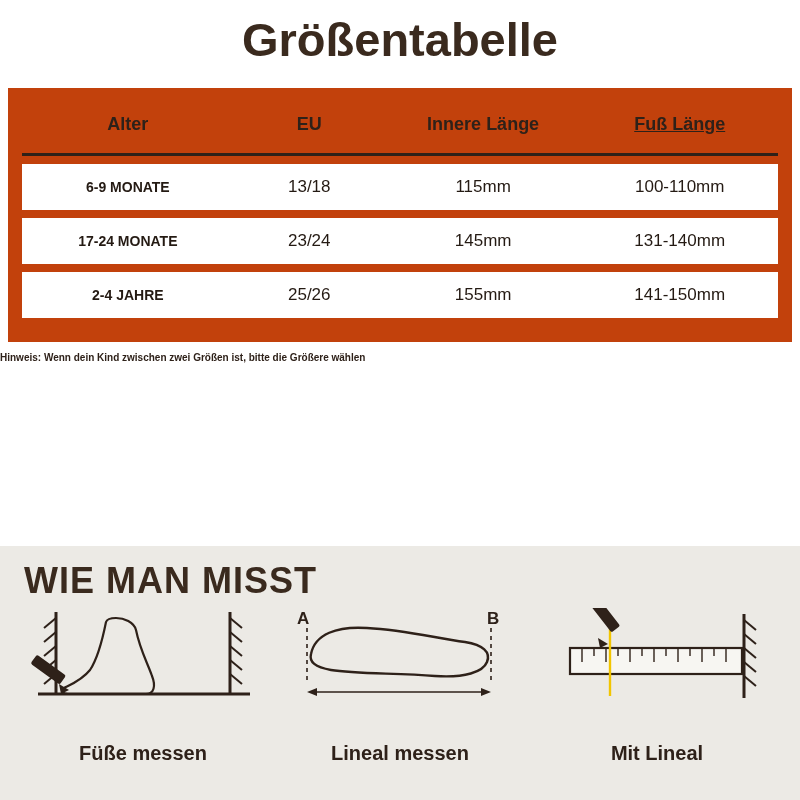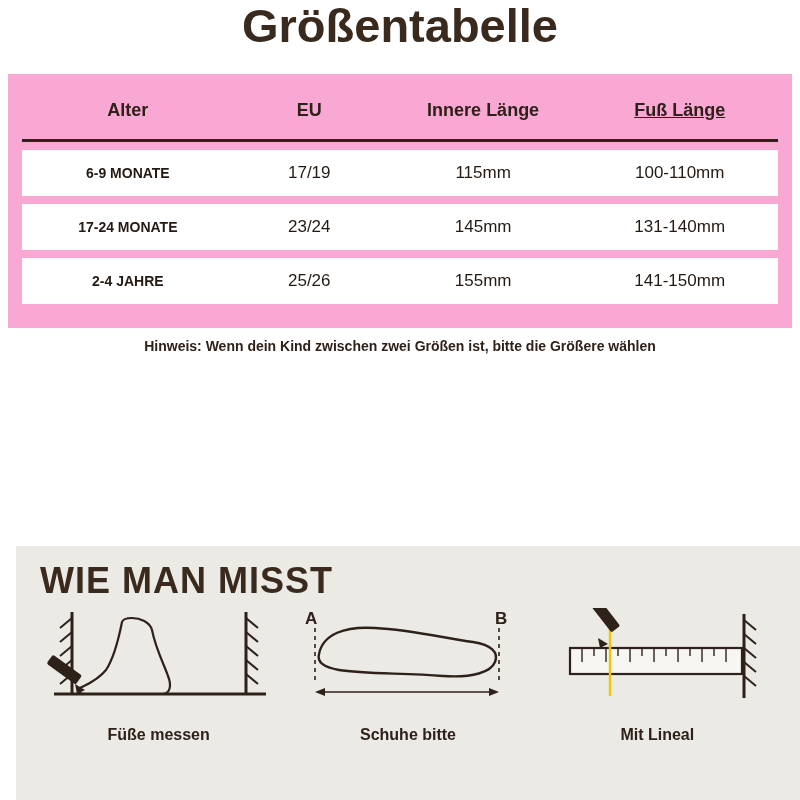--- a/index.html
+++ b/index.html
@@ -20,27 +20,28 @@
     box-sizing: border-box;
   }
 
   
   .title {
     text-align: center;
     font-size: 47px;
     font-weight: bold;
     color: #3a2a1e;
     letter-spacing: 0px;
+    padding-top: 14px;
     line-height: 1.1;
   }
 
   
   .table-wrap {
     margin: 22px 8px 0 8px;
-    background: #f9a8d4;
+    background: #c2410c;
     padding: 14px 14px 16px 14px;
     box-sizing: border-box;
   }
   table.size-table {
     width: 100%;
     border-collapse: separate;
     border-spacing: 0 8px;
     table-layout: fixed;
   }
   table.size-table thead th {
@@ -76,31 +77,30 @@
     font-size: 17px;
     color: #241a13;
     vertical-align: middle;
   }
   table.size-table tbody td.age {
     font-weight: bold;
     font-size: 14px;
   }
 
   .note {
-    text-align: center;
-    font-size: 14px;
+    font-size: 10px;
     font-weight: bold;
     color: #2e2119;
     margin-top: 10px;
   }
 
   
   .bottom {
     position: absolute;
-    left: 16px;
+    left: 0;
     right: 0;
     bottom: 0;
     height: 254px;
     background: #eceae5;
     overflow: hidden;
   }
   .bottom-title {
     font-size: 36px;
     font-weight: bold;
     color: #3a2a1e;
@@ -118,24 +118,24 @@
     width: 250px;
     text-align: center;
   }
   .method .art {
     height: 118px;
     display: flex;
     align-items: center;
     justify-content: center;
   }
   .method .caption {
-    font-size: 16px;
+    font-size: 20px;
     font-weight: bold;
     color: #2e2119;
-    margin-top: 4px;
+    margin-top: 20px;
   }
 </style>
 </head>
 <body>
 
 <div class="page">
 
   <div class="title">Größentabelle</div>
 
   <div class="table-wrap">
@@ -149,21 +149,21 @@
         </tr>
         <tr class="head-underline">
           <th colspan="4">
               <div class="head-rule"></div>
             </th>
         </tr>
       </thead>
       <tbody>
         <tr>
           <td class="age">6-9 MONATE</td>
-          <td>17/19</td>
+          <td>13/18</td>
           <td>115mm</td>
           <td>100-110mm</td>
         </tr>
         <tr>
           <td class="age">17-24 MONATE</td>
           <td>23/24</td>
           <td>145mm</td>
           <td>131-140mm</td>
         </tr>
         <tr>
@@ -228,21 +228,21 @@
             <line x1="22" y1="20" x2="22" y2="76" stroke="#2e2119" stroke-width="1.6" stroke-dasharray="4 4"></line>
             <line x1="206" y1="20" x2="206" y2="76" stroke="#2e2119" stroke-width="1.6" stroke-dasharray="4 4"></line>
 
             <path d="M26 46 C30 26, 52 18, 82 20 C120 22, 150 30, 180 34 C198 37, 206 44, 202 54 C198 64, 180 70, 150 68 C110 65, 70 66, 46 62 C30 59, 24 54, 26 46 Z" fill="none" stroke="#2e2119" stroke-width="2.4"></path>
 
             <line x1="26" y1="84" x2="202" y2="84" stroke="#2e2119" stroke-width="1.6"></line>
             <polygon points="22,84 32,80 32,88" fill="#2e2119"></polygon>
             <polygon points="206,84 196,80 196,88" fill="#2e2119"></polygon>
           </svg>
         </div>
-        <div class="caption">Schuhe bitte</div>
+        <div class="caption">Lineal messen</div>
       </div>
 
       <div class="method">
         <div class="art">
           <svg width="230" height="110" viewBox="0 0 230 110" xmlns="http://www.w3.org/2000/svg">
 
             <line x1="202" y1="6" x2="202" y2="90" stroke="#2e2119" stroke-width="3"></line>
             <g stroke="#2e2119" stroke-width="2">
               <line x1="202" y1="12" x2="214" y2="22"></line>
               <line x1="202" y1="26" x2="214" y2="36"></line>

